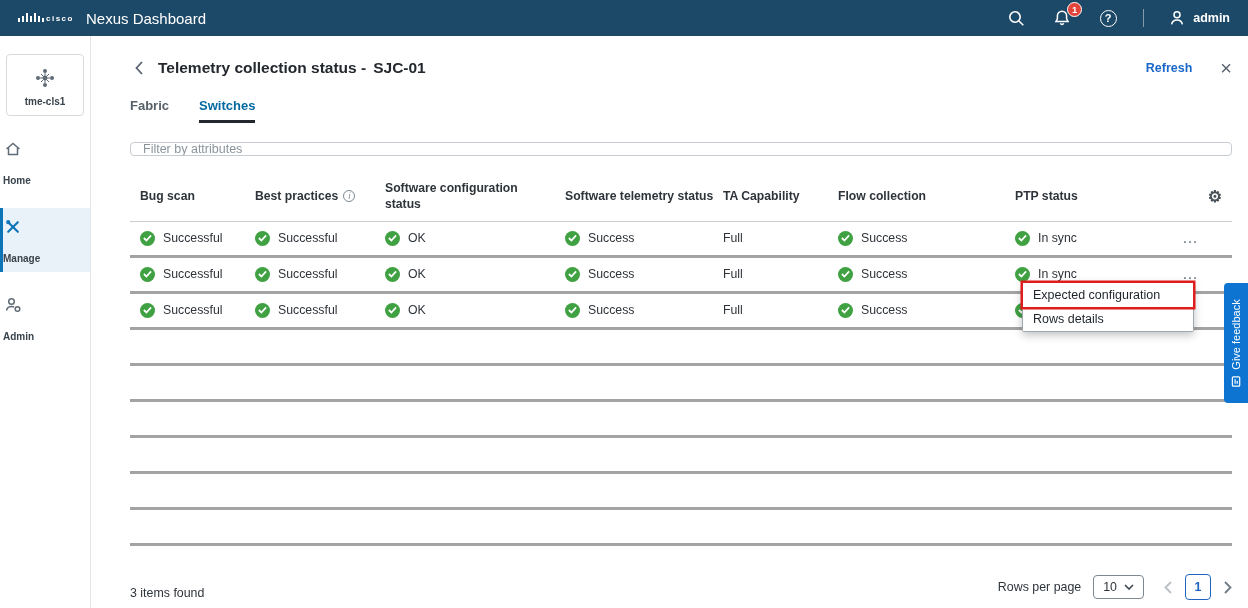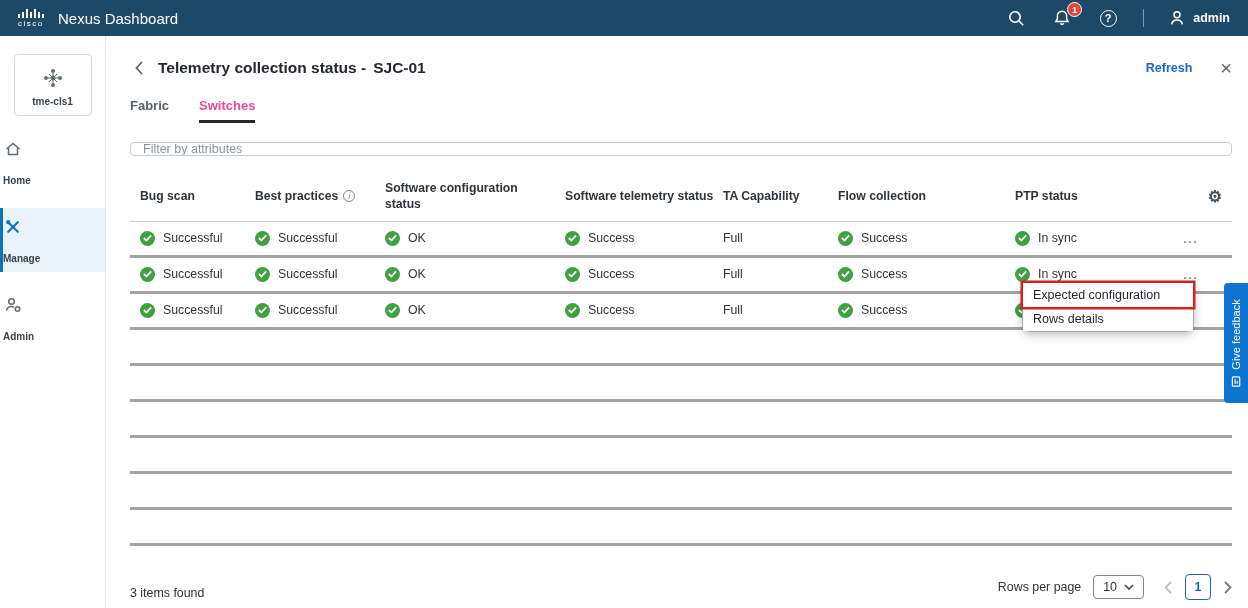--- a/index.html
+++ b/index.html
@@ -11,21 +11,21 @@
     overflow: hidden;
     color: #2e343a;
   }
 
   
   .topbar {
     position: absolute; top: 0; left: 0; right: 0; height: 36px;
     background: #1d4968; color: #fff;
     display: flex; align-items: center; padding: 0 18px;
   }
-  .brand { display: flex; flex-direction: column; align-items: flex-start; margin-right: 12px; }
+  .brand { display: flex; flex-direction: row; align-items: flex-start; margin-right: 12px; font-weight: bold; }
   .brand-text { font-size: 8px; letter-spacing: 1.5px; margin-top: 1px; }
   .tb-title { font-size: 15px; font-weight: normal; }
   .tb-right { margin-left: auto; display: flex; align-items: center; gap: 24px; }
   .tb-icon { width: 22px; height: 22px; display: flex; align-items: center; justify-content: center; cursor: pointer; }
   .bell-wrap { position: relative; }
   .badge {
     position: absolute; top: -5px; right: -9px;
     background: #e2443a; border: 1.5px solid #ffffff; color: #fff;
     font-size: 9.5px; font-weight: bold;
     min-width: 15px; height: 15px; border-radius: 8px;
@@ -34,21 +34,21 @@
   .help-circle {
     width: 17px; height: 17px; border: 1.6px solid #fff; border-radius: 50%;
     display: flex; align-items: center; justify-content: center;
     font-size: 11px; font-weight: bold;
   }
   .tb-divider { width: 1px; height: 18px; background: rgba(255,255,255,.45); }
   .tb-user { display: flex; align-items: center; gap: 7px; font-size: 12.5px; font-weight: bold; cursor: pointer; }
 
   
   .sidebar {
-    position: absolute; top: 36px; left: 0; bottom: 0; width: 106px;
+    position: absolute; top: 36px; left: 0; bottom: 0; width: 91px;
     background: #fff; border-right: 1px solid #e2e6e9;
   }
   .cluster-box {
     width: 78px; margin: 18px auto 6px;
     border: 1px solid #d4dade; border-radius: 4px;
     padding: 10px 2px 8px;
     display: flex; flex-direction: column; align-items: center; gap: 5px;
     cursor: pointer;
   }
   .cluster-label { font-size: 10px; font-weight: bold; color: #39434c; }
@@ -66,21 +66,21 @@
   .page-header { display: flex; align-items: center; margin: 22px 16px 0 20px; }
   .back-btn { width: 18px; height: 20px; display: flex; align-items: center; justify-content: center; cursor: pointer; margin-right: 10px; }
   .page-title { font-size: 15.5px; font-weight: bold; color: #23282e; }
   .fabric-name { margin-left: 7px; font-size: 15.5px; font-weight: bold; color: #23282e; }
   .header-actions { margin-left: auto; display: flex; align-items: center; gap: 28px; }
   .refresh-link { color: #1a66c9; font-size: 12.5px; font-weight: bold; cursor: pointer; }
   .close-btn { font-size: 20px; color: #5a6470; cursor: pointer; line-height: 1; }
 
   .tabs { display: flex; gap: 30px; margin: 20px 20px 0; }
   .tab { font-size: 13px; font-weight: bold; color: #566068; padding-bottom: 7px; border-bottom: 3px solid transparent; cursor: pointer; }
-  .tab.active { color: #ec4899; border-bottom-color: #23282e; }
+  .tab.active { color: #0369a1; border-bottom-color: #23282e; }
 
   .filter-bar { margin: 16px 16px 0 20px; }
   .filter-input {
     width: 100%; height: 14px; border: 1px solid #c6ccd1; border-radius: 4px;
     padding: 0 12px; font-size: 12.5px; color: #333; font-family: inherit; outline: none;
   }
   ::placeholder { color: #8b949b; }
 
   .table { margin: 14px 16px 0 20px; }
   .thead, .trow {
@@ -109,21 +109,21 @@
     width: 15px; height: 15px; border-radius: 50%; background: #3fa142;
     flex: none; display: flex; align-items: center; justify-content: center;
   }
   .cell.actions { justify-content: flex-end; padding-right: 32px; }
   .ellipsis { color: #657584; font-size: 16px; letter-spacing: 2px; cursor: pointer; line-height: 0.5; }
   .trow.empty { height: 36px; }
 
   
   .context-menu {
     position: absolute; left: 912px; top: 246px; width: 172px;
-    background: #fff; border: 1px solid #9fa8b0; border-radius: 8px;
+    background: #fff; border: 1px solid #9fa8b0; border-radius: 2px;
     box-shadow: 0 3px 8px rgba(0,0,0,.25); z-index: 10;
   }
   .menu-item { padding: 5px 10px; font-size: 12.5px; color: #1e242b; background: #fff; cursor: pointer; }
   .menu-item.annotated { box-shadow: 0 0 0 2.5px #e01d1d; position: relative; z-index: 1; }
 
   
   .footerbar {
     position: absolute; left: 20px; right: 16px; bottom: 8px; height: 32px;
     display: flex; align-items: flex-end; font-size: 12.4px; color: #2e343a;
   }

